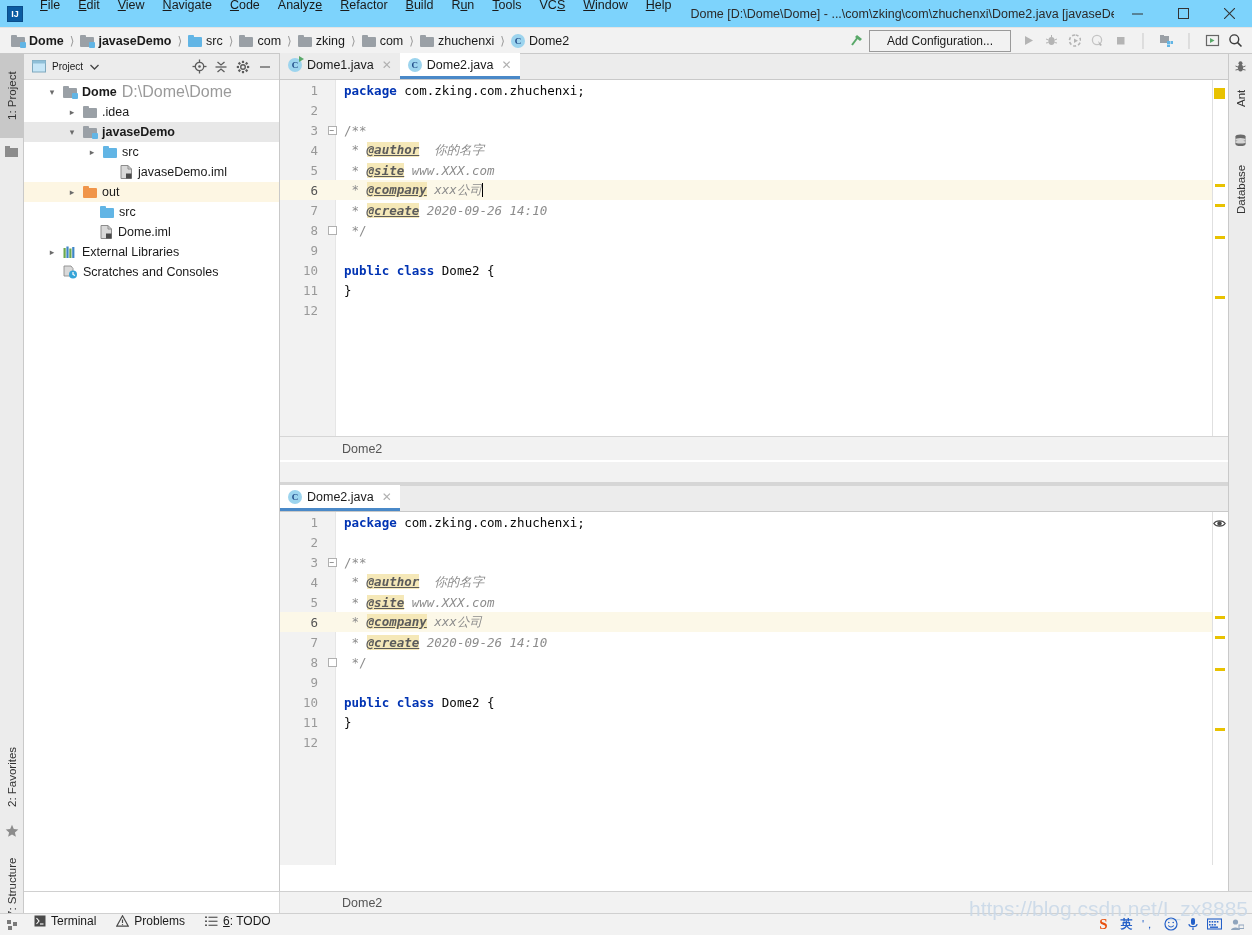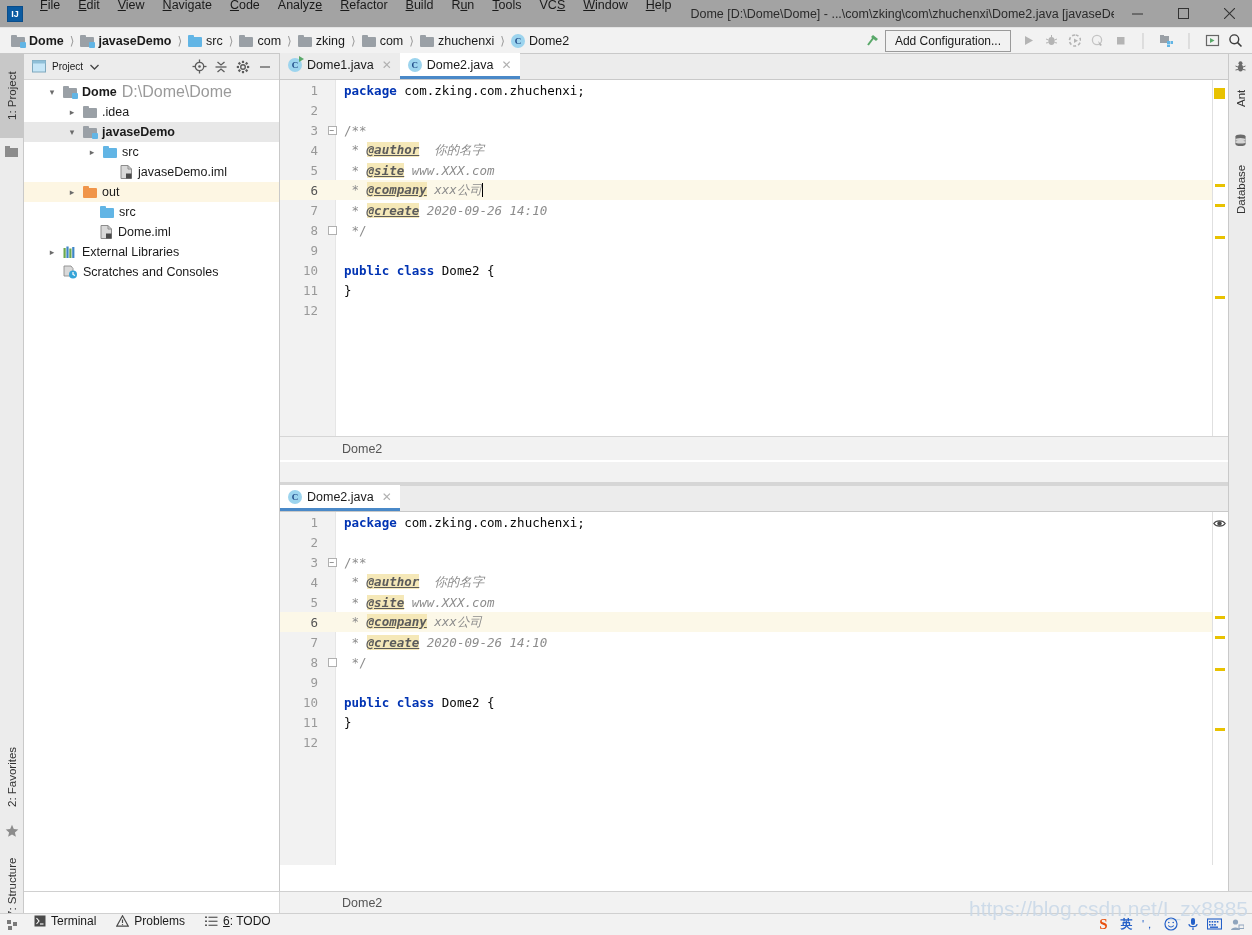--- a/index.html
+++ b/index.html
@@ -9,21 +9,21 @@
     font-size: 12px;
     background: #f2f2f2;
     color: #000;
     overflow: hidden;
   }
   #app { position: relative; width: 1252px; height: 935px; }
 
   
   .titlebar {
     position: absolute; left: 0; top: 0; width: 1252px; height: 28px;
-    background: #a3a3a3;
+    background: #7dd3fc;
     display: flex; align-items: center;
     border-bottom: 1px solid #e4e4e4;
   }
   .ij-logo {
     width: 16px; height: 16px; margin-left: 7px; margin-right: 8px;
     background: #0b5ba1; border: 1px solid #0a4d8a;
     color: #fff; font-size: 9px; font-weight: bold;
     display: flex; align-items: center; justify-content: center;
     font-family: "Liberation Sans", sans-serif; flex: none;
   }
@@ -52,21 +52,21 @@
   .crumbs { display: flex; align-items: center; padding-left: 8px; }
   .crumb {
     display: flex; align-items: center; gap: 4px;
     padding: 2px 3px; font-size: 12.5px; color: #1a1a1a; white-space: nowrap;
   }
   .crumb.bold { font-weight: bold; }
   .crumb-sep { color: #9a9a9a; font-size: 12px; padding: 0 3px; }
   .navbar-right { margin-left: auto; display: flex; align-items: center; padding-right: 6px; gap: 1px;}
   .add-config {
     border: 1px solid #9a9a9a; background: #f2f2f2; font-size: 12px;
-    padding: 3px 9px; color: #1a1a1a; white-space: nowrap; margin-right: 5px;
+    padding: 3px 17px; color: #1a1a1a; white-space: nowrap; margin-right: 5px;
   }
   .tbicon { width: 22px; height: 22px; display:flex; align-items:center; justify-content:center; }
 
   
   .fldr { width: 14px; height: 12px; position: relative; flex: none; }
   .fldr::before {
     content:''; position:absolute; left:0; top:2px; width:14px; height:10px;
     background: var(--fc, #9aa0a6); border-radius: 1px;
   }
   .fldr::after {

